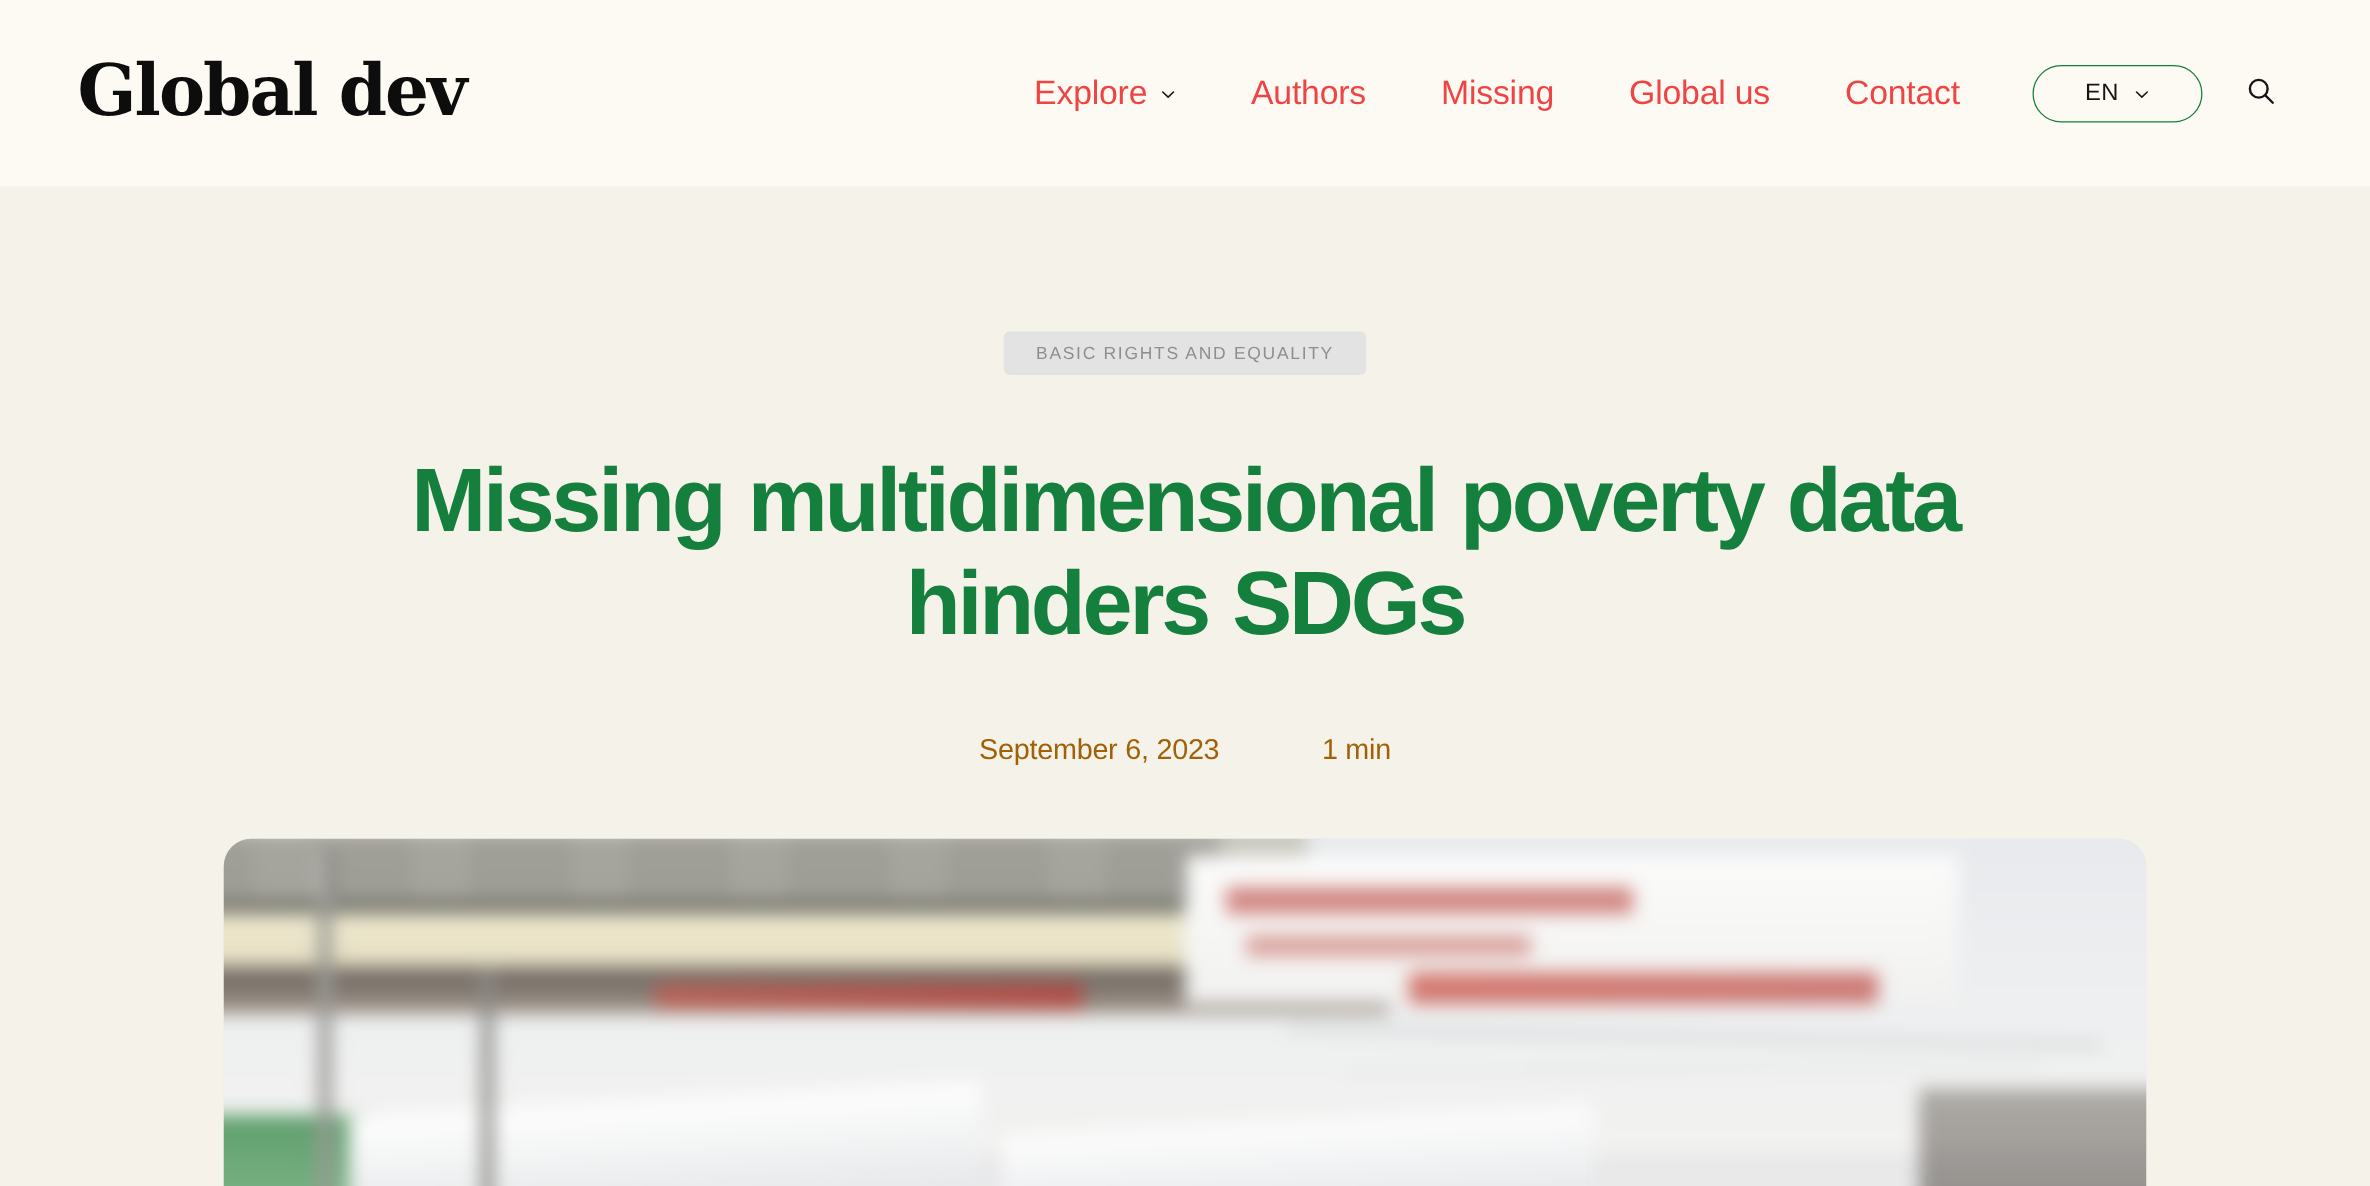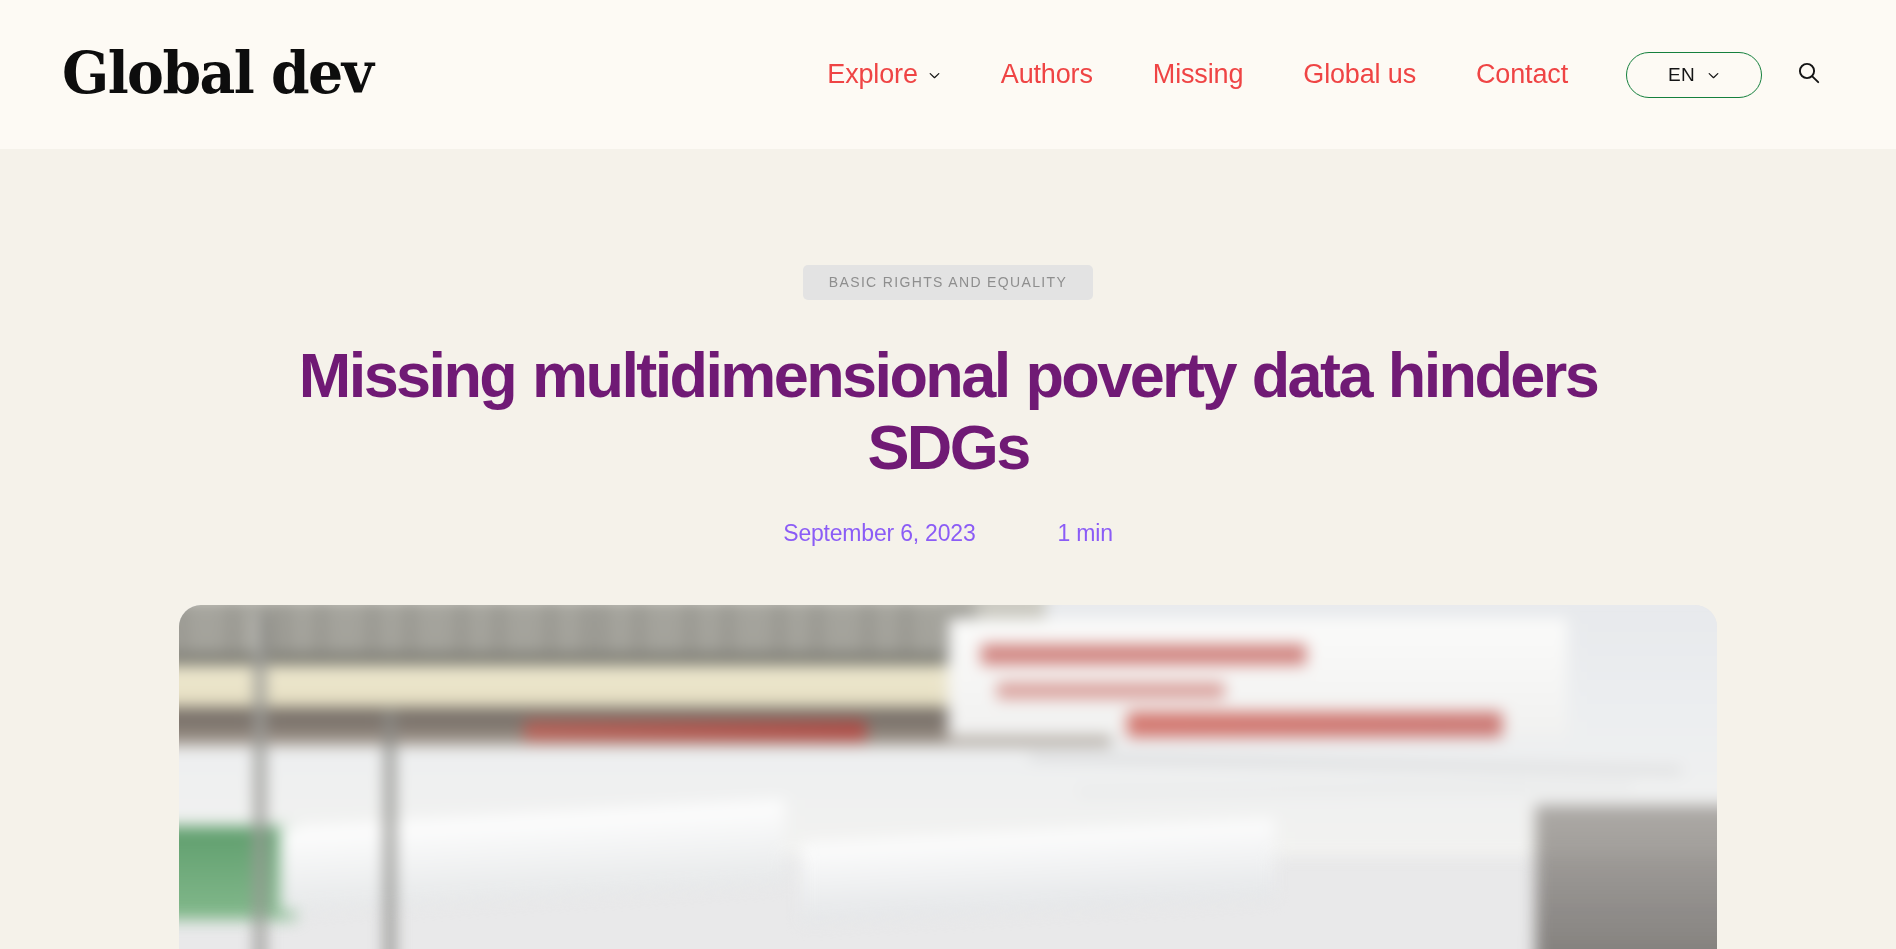--- a/index.html
+++ b/index.html
@@ -122,38 +122,38 @@
     color: #8e8e8e;
     font-size: 14px;
     letter-spacing: 1.35px;
     padding: 10px 26px 11px;
     border-radius: 5px;
     line-height: 1;
     cursor: pointer;
   }
 
   .article-title {
-    margin: 40px auto 0;
+    margin: 60px auto 0;
     max-width: 1310px;
-    font-size: 63px;
+    font-size: 72px;
     line-height: 1.14;
     font-weight: 700;
     letter-spacing: -2.6px;
-    color: #701a75;
+    color: #15803d;
     word-spacing: 2px;
   }
 
   .article-meta {
-    margin-top: 36px;
+    margin-top: 62px;
     display: flex;
     align-items: center;
     justify-content: center;
     gap: 82px;
     font-size: 23px;
-    color: #8b5cf6;
+    color: #a16207;
     letter-spacing: -0.2px;
     text-align: center;
   }
 
   
   .hero-image-wrap {
     margin: 58px auto 0;
     width: 1538px;
     height: 400px;
     border-radius: 22px;

